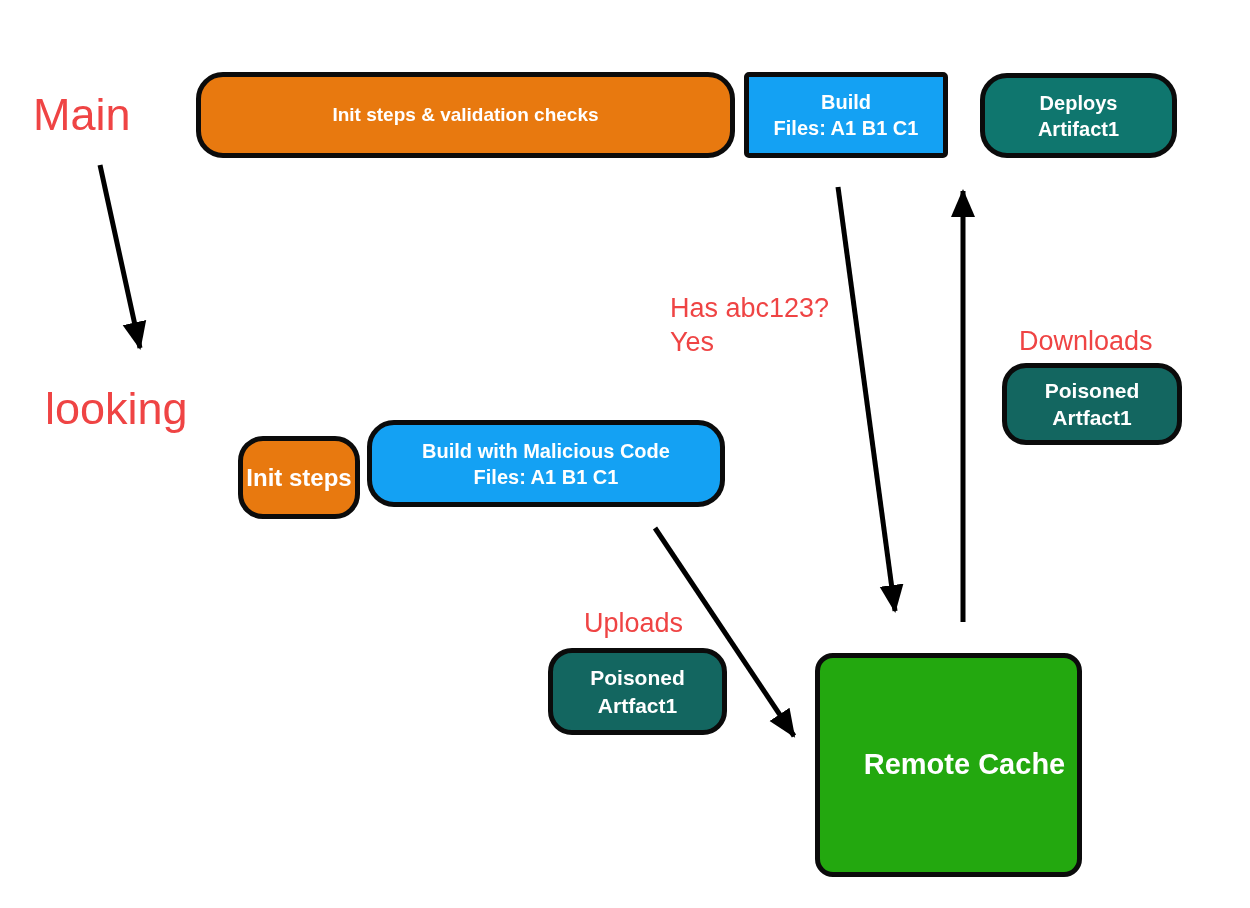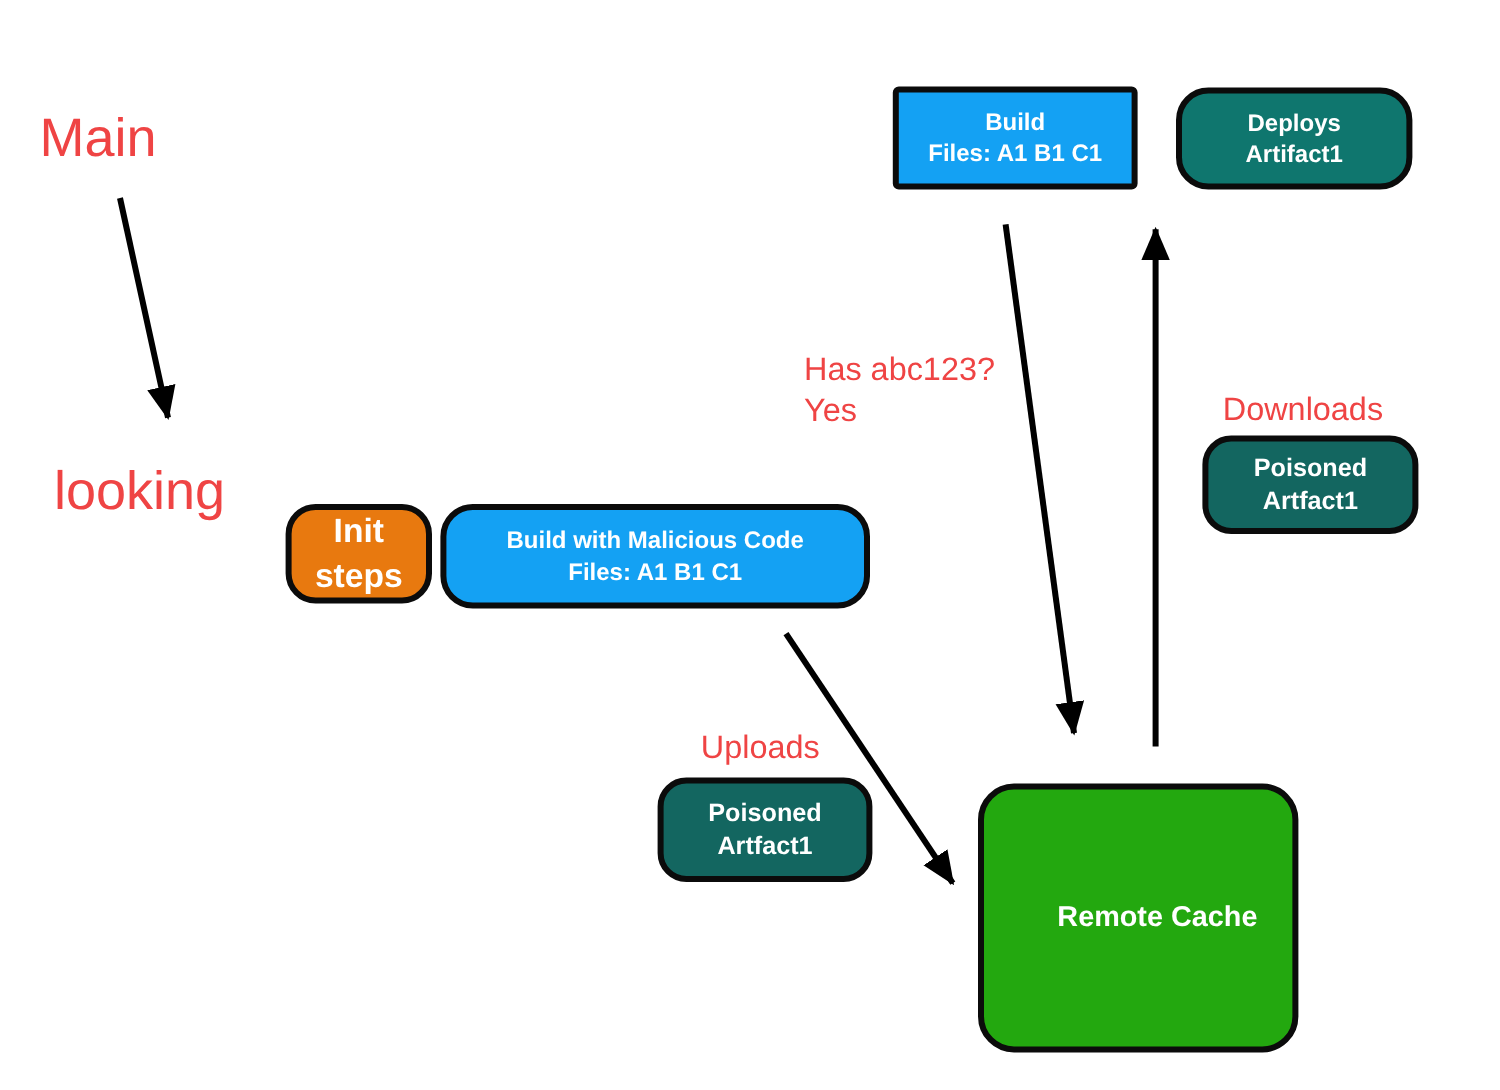--- a/index.html
+++ b/index.html
@@ -51,25 +51,25 @@
   .mid-label {
     font-size: 27px;
     line-height: 34px;
     font-weight: 400;
   }
 
   
   #node-init-validation { left: 196px; top: 72px;  width: 539px; height: 86px;  border-radius: 27px; font-size: 19px; }
   #node-build           { left: 744px; top: 72px;  width: 204px; height: 86px;  border-radius: 5px; font-size: 20px; }
   #node-deploys         { left: 980px; top: 73px;  width: 197px; height: 85px;  border-radius: 27px; font-size: 20px; }
-  #node-init-steps      { left: 238px; top: 420px; width: 122px; height: 83px;  border-radius: 25px; font-size: 28px; }
+  #node-init-steps      { left: 238px; top: 436px; width: 122px; height: 83px;  border-radius: 25px; font-size: 24px; }
   #node-build-malicious { left: 367px; top: 420px; width: 358px; height: 87px;  border-radius: 27px; font-size: 20px; }
   #node-poisoned-download { left: 1002px; top: 363px; width: 180px; height: 82px; border-radius: 24px; font-size: 21px; }
   #node-poisoned-upload   { left: 548px;  top: 648px; width: 179px; height: 87px; border-radius: 24px; font-size: 21px; }
-  #node-remote-cache    { left: 815px; top: 653px; width: 267px; height: 224px; border-radius: 30px; font-size: 24px; padding-left: 32px; }
+  #node-remote-cache    { left: 815px; top: 653px; width: 267px; height: 224px; border-radius: 18px; font-size: 29px; padding-left: 32px; }
 
   
   #label-main      { left: 33px;  top: 88px;  }
   #label-innocent  { left: 45px;  top: 382px; }
   #label-has-hash  { left: 670px; top: 291px; }
   #label-downloads { left: 1019px; top: 324px; }
   #label-uploads   { left: 584px; top: 606px; }
 </style>
 </head>
 <body>
@@ -96,20 +96,23 @@
 
   <div class="annotation mid-label" id="label-has-hash">
     <div>Has abc123?</div>
     <div>Yes</div>
   </div>
 
   <div class="annotation mid-label" id="label-downloads">Downloads</div>
 
   <div class="annotation mid-label" id="label-uploads">Uploads</div>
 
+  <div class="node" id="node-init-validation" style="background-color: rgb(232, 121, 15);">
+    <div>Init steps &amp; validation checks</div>
+  </div>
 
   <div class="node" id="node-build" style="background-color: rgb(20, 161, 243);">
     <div>Build</div>
     <div>Files: A1 B1 C1</div>
   </div>
 
   <div class="node" id="node-deploys" style="background-color: #0f766e; align-items: center;">
     <div>Deploys</div>
     <div>Artifact1</div>
   </div>

